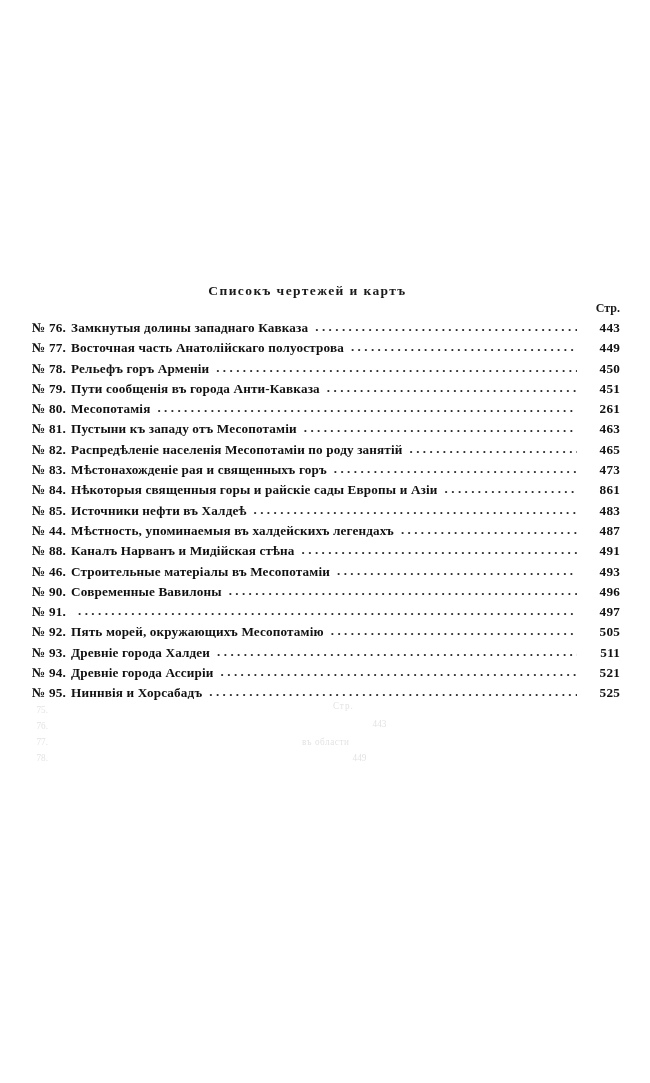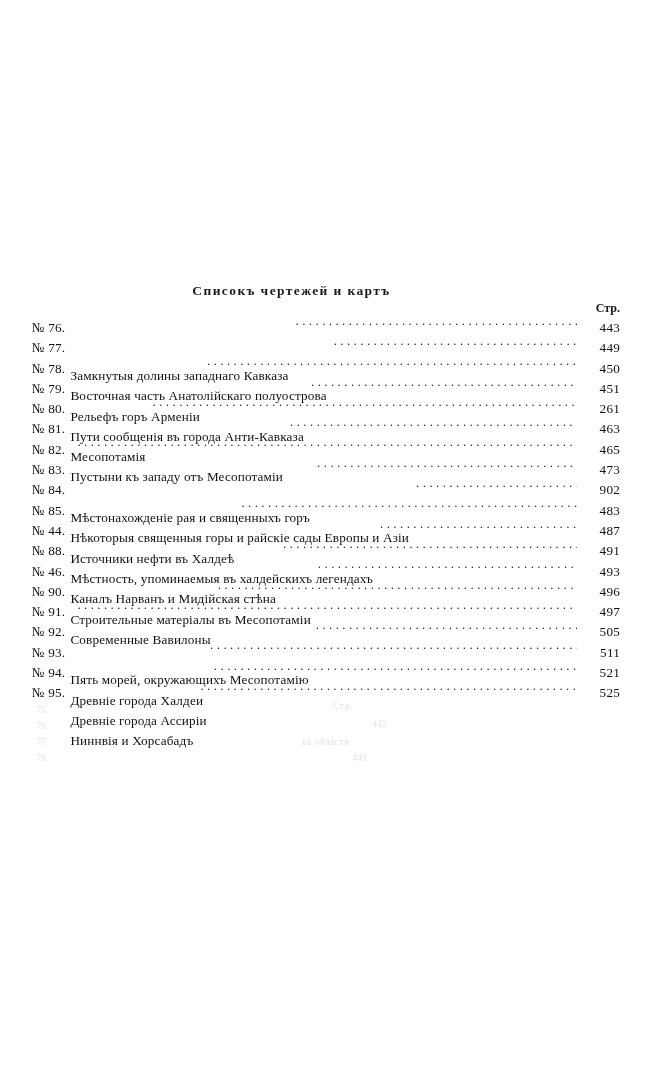--- a/index.html
+++ b/index.html
@@ -20,21 +20,21 @@
     position: absolute;
     left: 0;
     top: 0;
     width: 650px;
     height: 1083px;
   }
 
   
   .doc-title {
     position: absolute;
-    left: 0;
+    left: 16px;
     top: 283px;
     width: 583px;
     text-align: center;
     font-size: 13.5px;
     letter-spacing: 1.4px;
     font-weight: 700;
     color: #1a1a1a;
     white-space: nowrap;
   }
 
@@ -50,23 +50,23 @@
   
   .toc {
     position: absolute;
     left: 32px;
     top: 318px;
     width: 588px;
   }
 
   .toc-row {
     display: flex;
-    align-items: flex-start;
+    align-items: flex-end;
     font-size: 13.2px;
-    font-weight: 400;
+    font-weight: 700;
     line-height: 20.3px;
     height: 20.3px;
     white-space: nowrap;
     color: #111111;
   }
 
   .toc-num {
     flex: 0 0 auto;
     padding-right: 5px;
     letter-spacing: 0.2px;
@@ -176,36 +176,37 @@
 
     <div class="toc-row">
       <span class="toc-num">№ 81.</span>
       <span class="toc-label">Пустыни къ западу отъ Месопотаміи</span>
       <span class="toc-dots"></span>
       <span class="toc-page">463</span>
     </div>
 
     <div class="toc-row">
       <span class="toc-num">№ 82.</span>
+      <span class="toc-label">Распредѣленіе населенія Месопотаміи по роду занятій</span>
       <span class="toc-dots"></span>
       <span class="toc-page">465</span>
     </div>
 
     <div class="toc-row">
       <span class="toc-num">№ 83.</span>
       <span class="toc-label">Мѣстонахожденіе рая и священныхъ горъ</span>
       <span class="toc-dots"></span>
       <span class="toc-page">473</span>
     </div>
 
     <div class="toc-row">
       <span class="toc-num">№ 84.</span>
       <span class="toc-label">Нѣкоторыя священныя горы и райскіе сады Европы и Азіи</span>
       <span class="toc-dots"></span>
-      <span class="toc-page">902</span>
+      <span class="toc-page">861</span>
     </div>
 
     <div class="toc-row">
       <span class="toc-num">№ 85.</span>
       <span class="toc-label">Источники нефти въ Халдеѣ</span>
       <span class="toc-dots"></span>
       <span class="toc-page">483</span>
     </div>
 
     <div class="toc-row">

